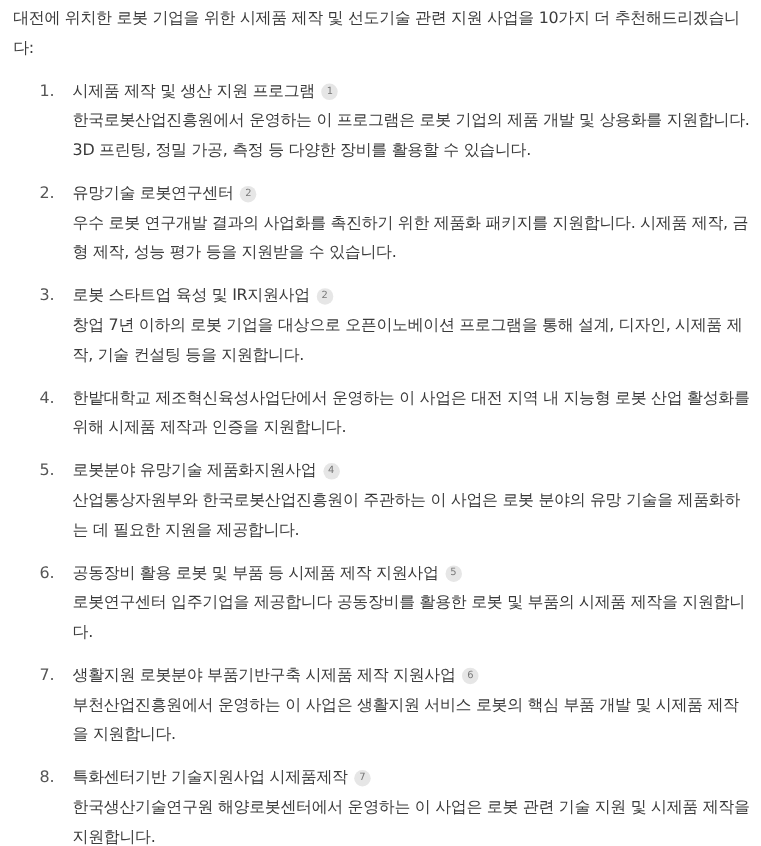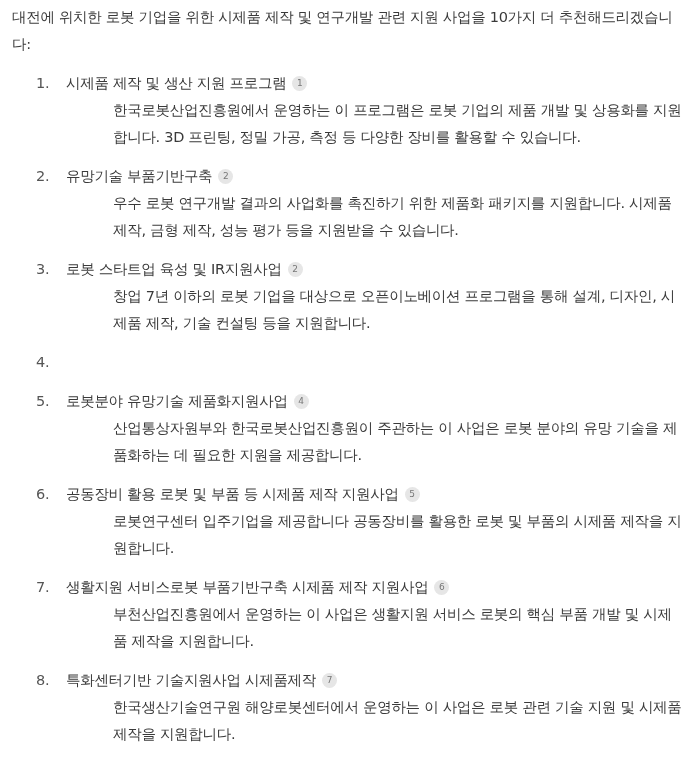--- a/index.html
+++ b/index.html
@@ -39,88 +39,88 @@
     color: #555;
   }
   .body {
     flex: 1;
   }
   .title {
     line-height: 27px;
   }
   .desc {
     line-height: 27px;
-    margin-left: 47px;
   }
   .cite {
     display: inline-block;
     width: 15px;
     height: 15px;
     border-radius: 50%;
     background: #e6e6e6;
     color: #777;
     font-size: 9px;
     line-height: 15px;
     text-align: center;
     margin-left: 6px;
     vertical-align: 2px;
     letter-spacing: 0;
   }
 </style>
 </head>
 <body>
 
 <div class="wrap">
-  <p class="intro">대전에 위치한 로봇 기업을 위한 시제품 제작 및 연구개발 관련 지원 사업을 10가지 더 추천해드리겠습니다:</p>
+  <p class="intro">대전에 위치한 로봇 기업을 위한 시제품 제작 및 선도기술 관련 지원 사업을 10가지 더 추천해드리겠습니다:</p>
 
   <ol class="items">
     <li class="item">
       <span class="num">1.</span>
       <div class="body">
         <div class="title"><span>시제품 제작 및 생산 지원 프로그램</span><span class="cite">1</span></div>
         <div class="desc">한국로봇산업진흥원에서 운영하는 이 프로그램은 로봇 기업의 제품 개발 및 상용화를 지원합니다. 3D 프린팅, 정밀 가공, 측정 등 다양한 장비를 활용할 수 있습니다.</div>
       </div>
     </li>
     <li class="item">
       <span class="num">2.</span>
       <div class="body">
-        <div class="title"><span>유망기술 부품기반구축</span><span class="cite">2</span></div>
+        <div class="title"><span>유망기술 로봇연구센터</span><span class="cite">2</span></div>
         <div class="desc">우수 로봇 연구개발 결과의 사업화를 촉진하기 위한 제품화 패키지를 지원합니다. 시제품 제작, 금형 제작, 성능 평가 등을 지원받을 수 있습니다.</div>
       </div>
     </li>
     <li class="item">
       <span class="num">3.</span>
       <div class="body">
         <div class="title"><span>로봇 스타트업 육성 및 IR지원사업</span><span class="cite">2</span></div>
         <div class="desc">창업 7년 이하의 로봇 기업을 대상으로 오픈이노베이션 프로그램을 통해 설계, 디자인, 시제품 제작, 기술 컨설팅 등을 지원합니다.</div>
       </div>
     </li>
     <li class="item">
       <span class="num">4.</span>
       <div class="body">
+        <div class="desc">한밭대학교 제조혁신육성사업단에서 운영하는 이 사업은 대전 지역 내 지능형 로봇 산업 활성화를 위해 시제품 제작과 인증을 지원합니다.</div>
       </div>
     </li>
     <li class="item">
       <span class="num">5.</span>
       <div class="body">
         <div class="title"><span>로봇분야 유망기술 제품화지원사업</span><span class="cite">4</span></div>
         <div class="desc">산업통상자원부와 한국로봇산업진흥원이 주관하는 이 사업은 로봇 분야의 유망 기술을 제품화하는 데 필요한 지원을 제공합니다.</div>
       </div>
     </li>
     <li class="item">
       <span class="num">6.</span>
       <div class="body">
         <div class="title"><span>공동장비 활용 로봇 및 부품 등 시제품 제작 지원사업</span><span class="cite">5</span></div>
         <div class="desc">로봇연구센터 입주기업을 제공합니다 공동장비를 활용한 로봇 및 부품의 시제품 제작을 지원합니다.</div>
       </div>
     </li>
     <li class="item">
       <span class="num">7.</span>
       <div class="body">
-        <div class="title"><span>생활지원 서비스로봇 부품기반구축 시제품 제작 지원사업</span><span class="cite">6</span></div>
+        <div class="title"><span>생활지원 로봇분야 부품기반구축 시제품 제작 지원사업</span><span class="cite">6</span></div>
         <div class="desc">부천산업진흥원에서 운영하는 이 사업은 생활지원 서비스 로봇의 핵심 부품 개발 및 시제품 제작을 지원합니다.</div>
       </div>
     </li>
     <li class="item">
       <span class="num">8.</span>
       <div class="body">
         <div class="title"><span>특화센터기반 기술지원사업 시제품제작</span><span class="cite">7</span></div>
         <div class="desc">한국생산기술연구원 해양로봇센터에서 운영하는 이 사업은 로봇 관련 기술 지원 및 시제품 제작을 지원합니다.</div>
       </div>
     </li>

